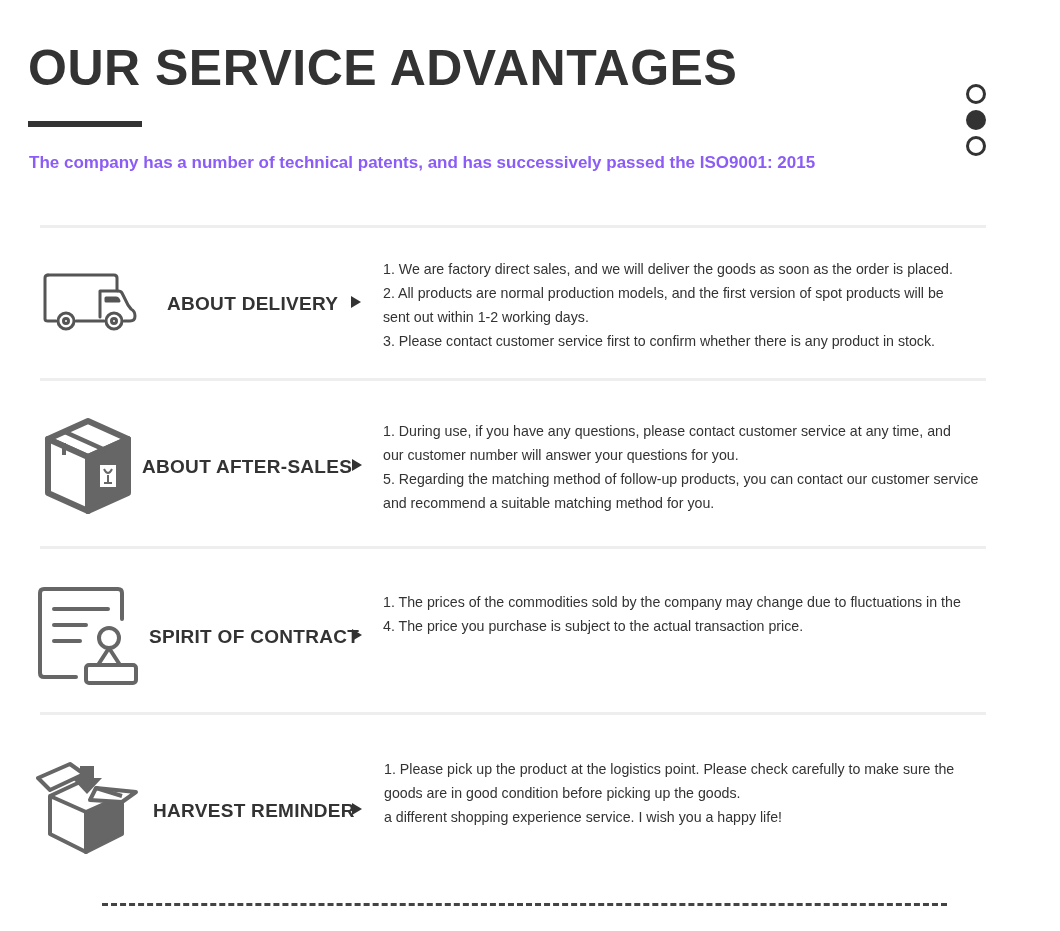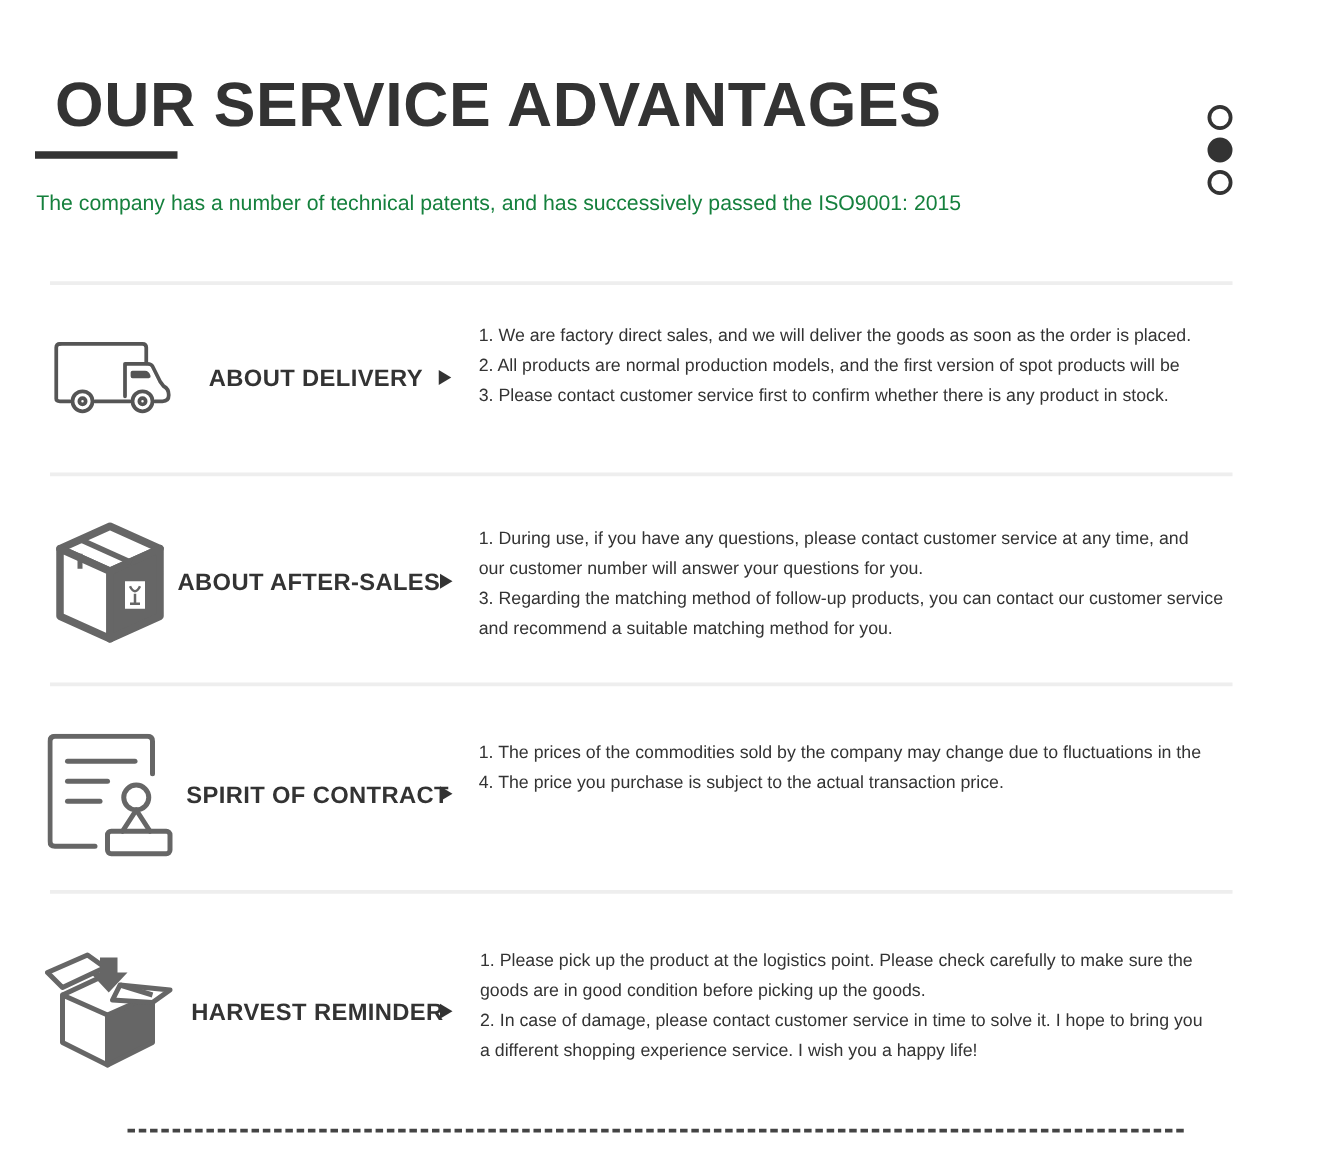--- a/index.html
+++ b/index.html
@@ -1,39 +1,39 @@
 <!DOCTYPE html>
 <html><head>
   <meta charset="utf-8">
   <style>
     html, body { margin: 0; padding: 0; background: #ffffff; }
     body {
       width: 1060px; height: 931px; position: relative; overflow: hidden;
       font-family: "Liberation Sans", sans-serif; color: #333333;
     }
     .title {
-      position: absolute; left: 28px; top: 40px; margin: 16px;
+      position: absolute; left: 28px; top: 40px; margin: 0;
       font-family: "Liberation Sans", sans-serif;
       font-size: 50px; font-weight: 700; letter-spacing: 0.5px; color: #333333;
       line-height: 56px;
     }
     .title-underline {
       position: absolute; left: 28px; top: 121px; width: 114px; height: 6px; background: #333333;
     }
     .pager {
       position: absolute; left: 966px; top: 84px; width: 20px;
     }
     .pager .dot {
       width: 14px; height: 14px; border-radius: 50%; border: 3px solid #333333; box-sizing: border-box;
       width: 20px; height: 20px; margin-bottom: 6px; background: #fff;
     }
     .pager .dot.active { background: #333333; }
     .intro {
       position: absolute; left: 29px; top: 150px; width: 930px;
-      font-size: 17px; line-height: 25px; color: #15803d; margin: 0;
+      font-size: 17px; line-height: 25px; color: #8b5cf6; margin: 0; font-weight: bold;
     }
     .divider {
       position: absolute; left: 40px; width: 946px; height: 3px; background: #eeeeee;
     }
     .row {
       position: absolute; left: 0; width: 1060px;
     }
     .row .icon {
       position: absolute;
     }
@@ -87,20 +87,21 @@
         <circle cx="74" cy="50" r="2.5"></circle>
         <path d="M66 27 H76 Q78 27 79 30 H66 Z"></path>
       </g>
     </svg>
   </div>
   <div class="label" style="left:167px;top:38px;">ABOUT DELIVERY</div>
   <div class="arrow" style="left:351px;top:41px;"></div>
   <div class="text" style="top:2px;">
     <p>1. We are factory direct sales, and we will deliver the goods as soon as the order is placed.</p>
     <p>2. All products are normal production models, and the first version of spot products will be</p>
+    <p>sent out within 1-2 working days.</p>
     <p>3. Please contact customer service first to confirm whether there is any product in stock.</p>
   </div>
 </div>
 
 <div class="divider" style="top:378px;"></div>
 
 <div class="row" style="top:415px;height:110px;">
   <div class="icon" style="left:44px;top:2px;">
     <svg width="88" height="98" viewBox="0 0 88 98">
       <polygon points="44,4 84,22 44,40 4,22" fill="#fff" stroke="#666" stroke-width="6" stroke-linejoin="round"></polygon>
@@ -110,21 +111,21 @@
       <rect x="18" y="26" width="4" height="12" fill="#666"></rect>
       <rect x="56" y="48" width="16" height="22" fill="#fff"></rect>
       <path d="M60 52 Q64 60 68 52 M64 58 V66 M60 66 H68" stroke="#666" stroke-width="2" fill="none"></path>
     </svg>
   </div>
   <div class="label" style="left:142px;top:41px;">ABOUT AFTER-SALES</div>
   <div class="arrow" style="left:352px;top:44px;"></div>
   <div class="text" style="top:4px;">
     <p>1. During use, if you have any questions, please contact customer service at any time, and</p>
     <p>our customer number will answer your questions for you.</p>
-    <p>3. Regarding the matching method of follow-up products, you can contact our customer service</p>
+    <p>5. Regarding the matching method of follow-up products, you can contact our customer service</p>
     <p>and recommend a suitable matching method for you.</p>
   </div>
 </div>
 
 <div class="divider" style="top:546px;"></div>
 
 <div class="row" style="top:585px;height:105px;">
   <div class="icon" style="left:38px;top:2px;">
     <svg width="104" height="100" viewBox="0 0 104 100">
       <g fill="none" stroke="#666" stroke-width="4" stroke-linecap="round" stroke-linejoin="round">
@@ -159,18 +160,17 @@
         <path d="M14 36 L44 22 M86 36 L60 28"></path>
       </g>
       <polygon points="44,6 58,6 58,18 66,18 51,34 36,18 44,18" fill="#666"></polygon>
     </svg>
   </div>
   <div class="label" style="left:153px;top:48px;text-align:right;">HARVEST REMINDER</div>
   <div class="arrow" style="left:352px;top:51px;"></div>
   <div class="text" style="top:5px;left:384px;">
     <p>1. Please pick up the product at the logistics point. Please check carefully to make sure the</p>
     <p>goods are in good condition before picking up the goods.</p>
-    <p>2. In case of damage, please contact customer service in time to solve it. I hope to bring you</p>
     <p>a different shopping experience service. I wish you a happy life!</p>
   </div>
 </div>
 
 <div class="dashes"></div>
 
 </body></html>

